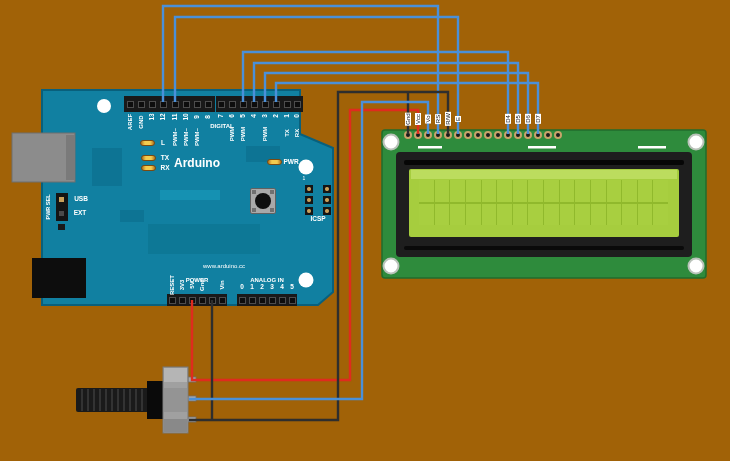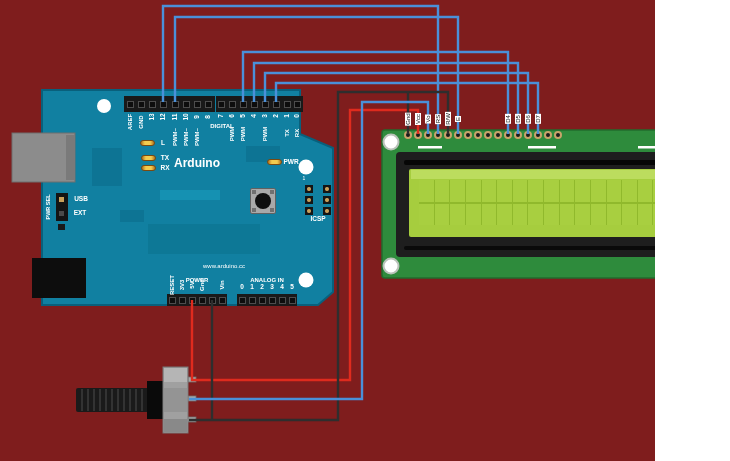--- a/index.html
+++ b/index.html
@@ -1,16 +1,16 @@
 <!DOCTYPE html>
 <html><head>
 <meta charset="utf-8">
 <style>
   html,body{margin:0;padding:0;background:#fff}
-  #canvas{position:relative;width:655px;height:461px;background:#7f1d1d;overflow:hidden;
+  #canvas{position:relative;width:730px;height:461px;background:#a16207;overflow:hidden;
           font-family:"Liberation Sans",sans-serif}
   #base{position:absolute;left:0;top:0;z-index:1}
   #wires{position:absolute;left:0;top:0;z-index:20;pointer-events:none}
   .strip{position:absolute;background:#191919;z-index:11}
   .pin-sq{position:absolute;width:7px;height:7px;background:#0d0d0d;border:1px solid #4d4d4d;
           box-sizing:border-box;z-index:12}
   .lcd-pin{position:absolute;width:8px;height:8px;border-radius:50%;background:#1a1a1a;
            border:2px solid #c7a36a;box-sizing:border-box;z-index:12}
   .icsp-pin{position:absolute;width:8px;height:8px;z-index:12;
             background:radial-gradient(circle at 50% 50%,#c9a05a 0 1.5px,#151515 2.5px)}

